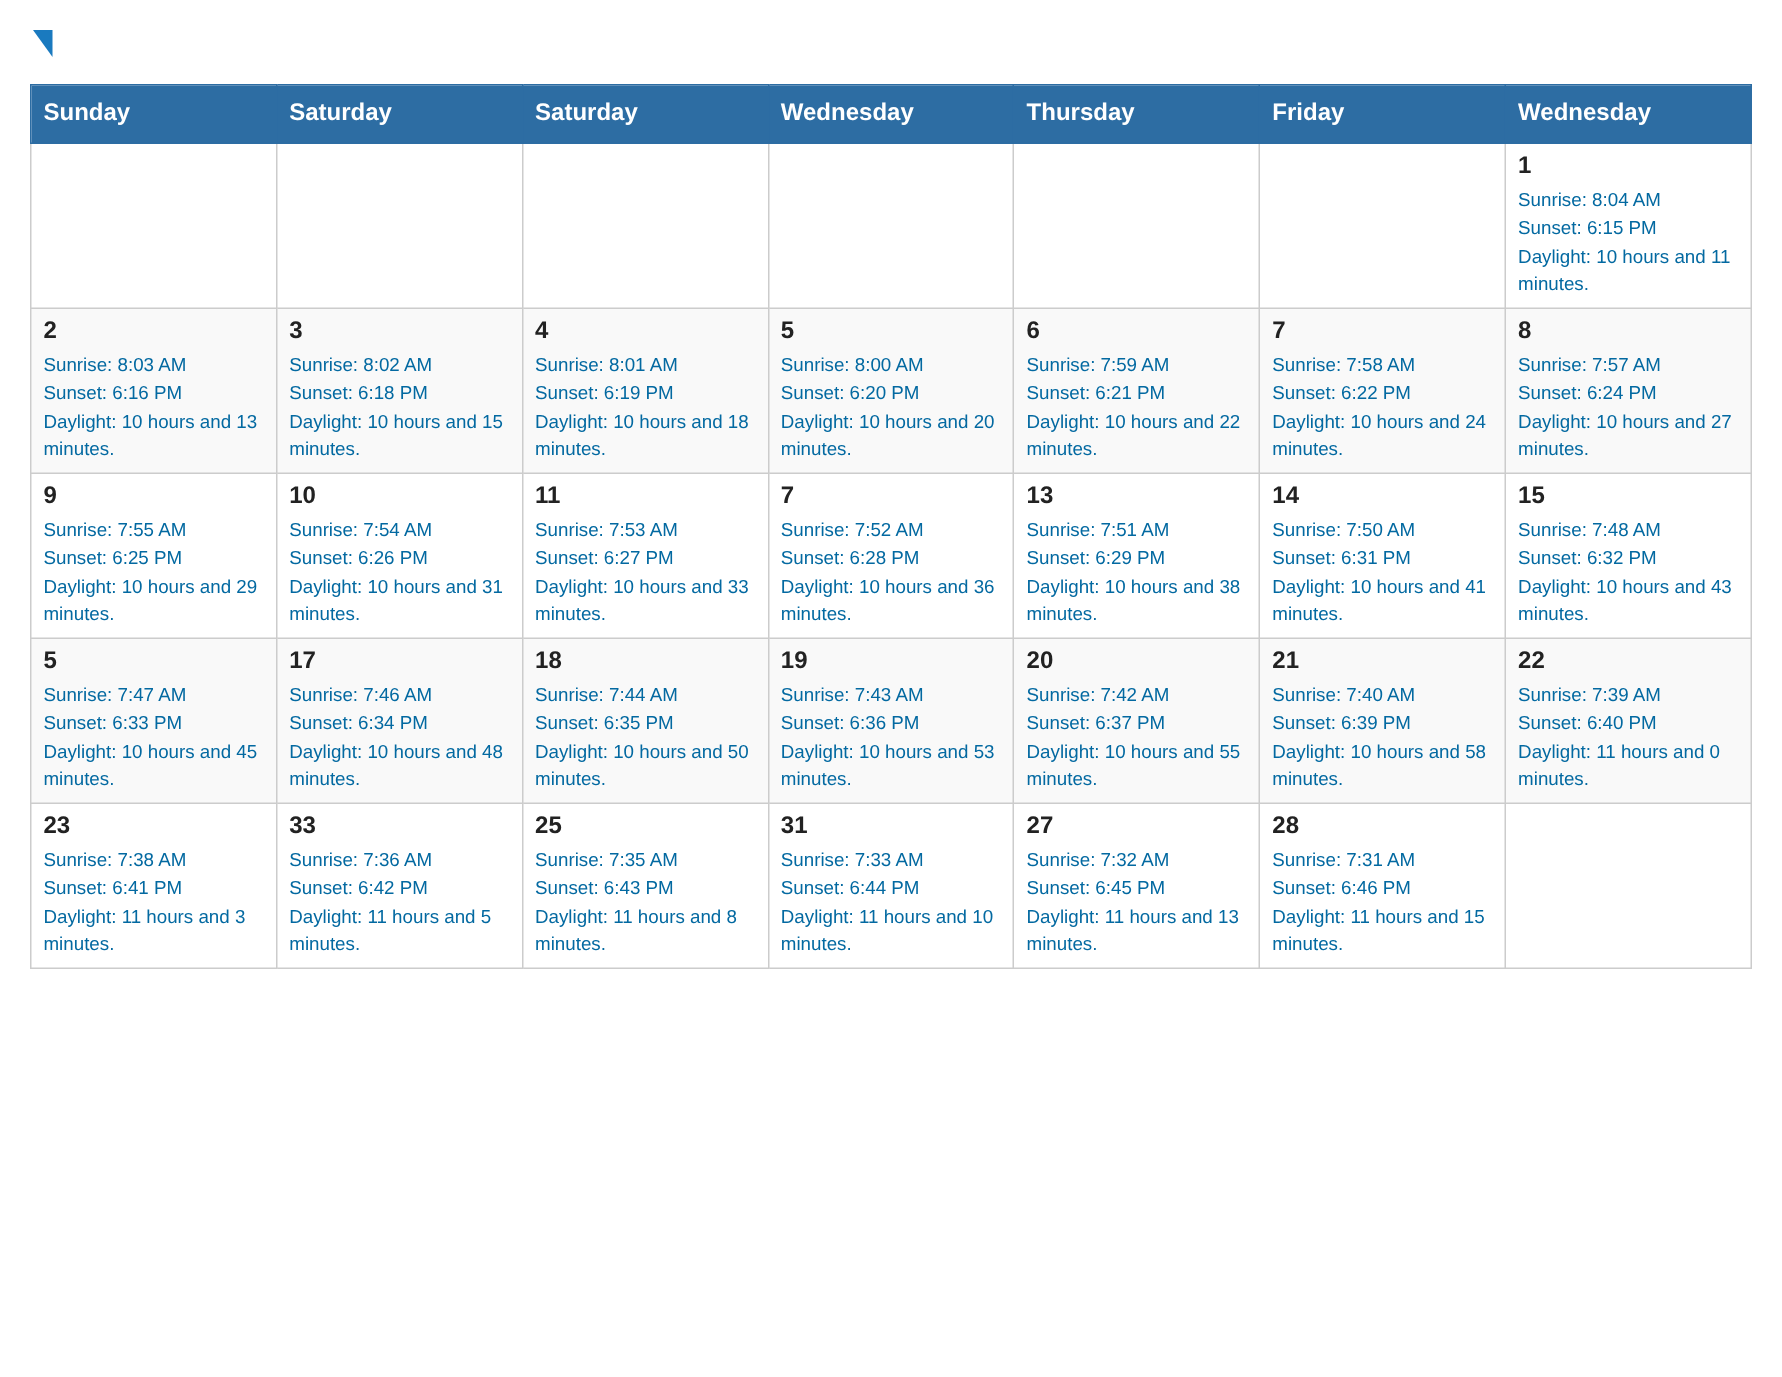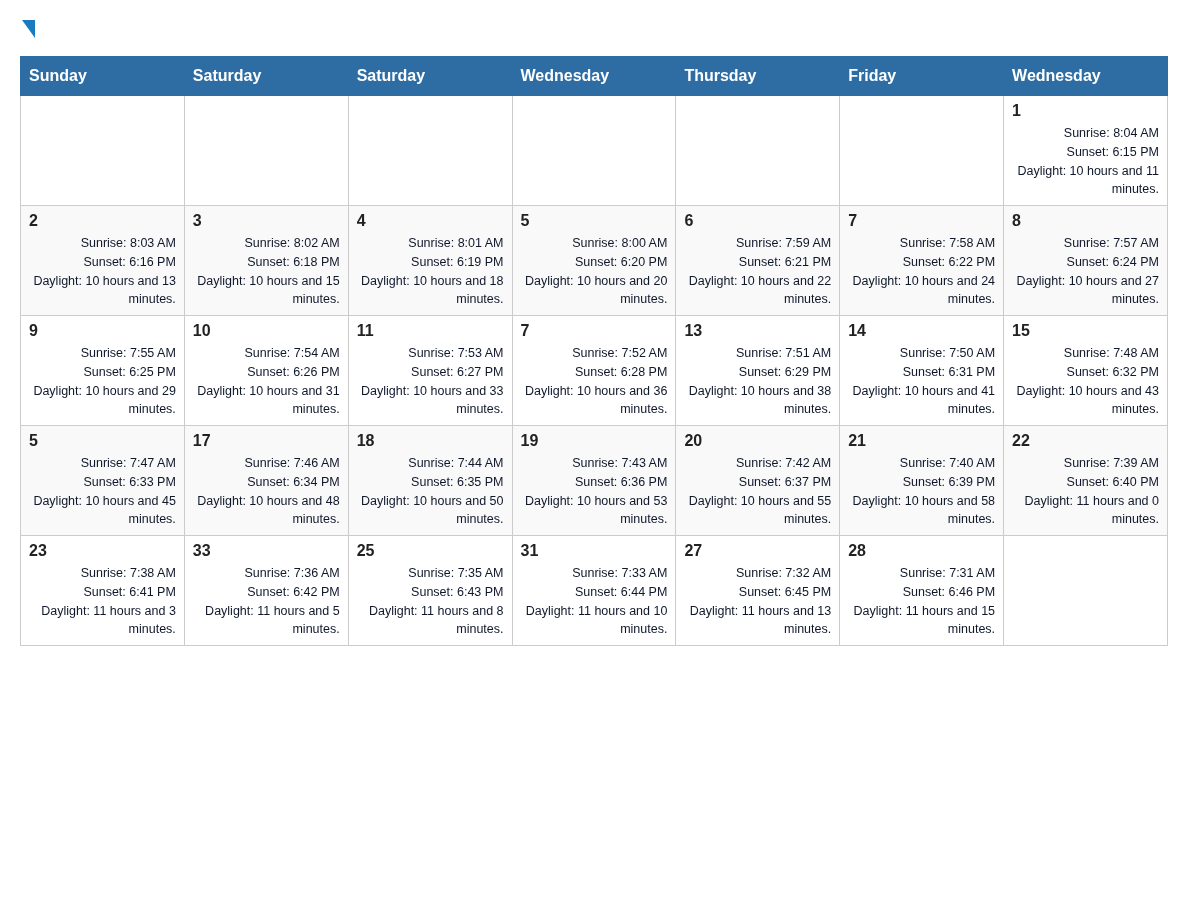--- a/index.html
+++ b/index.html
@@ -66,23 +66,22 @@
     }
     .day-number {
       font-size: 16px;
       font-weight: bold;
       color: #222;
       margin-bottom: 4px;
       display: block;
     }
     .day-info {
       font-size: 12.5px;
-      color: #0f172a;
+      color: #0369a1;
       line-height: 1.5;
-      text-align: right;
     }
     .calendar tr td {
       background: #fff;
     }
     .calendar tr:nth-child(even) td {
       background: #f9f9f9;
     }
     .empty-cell {
       background: #fff;
     }

